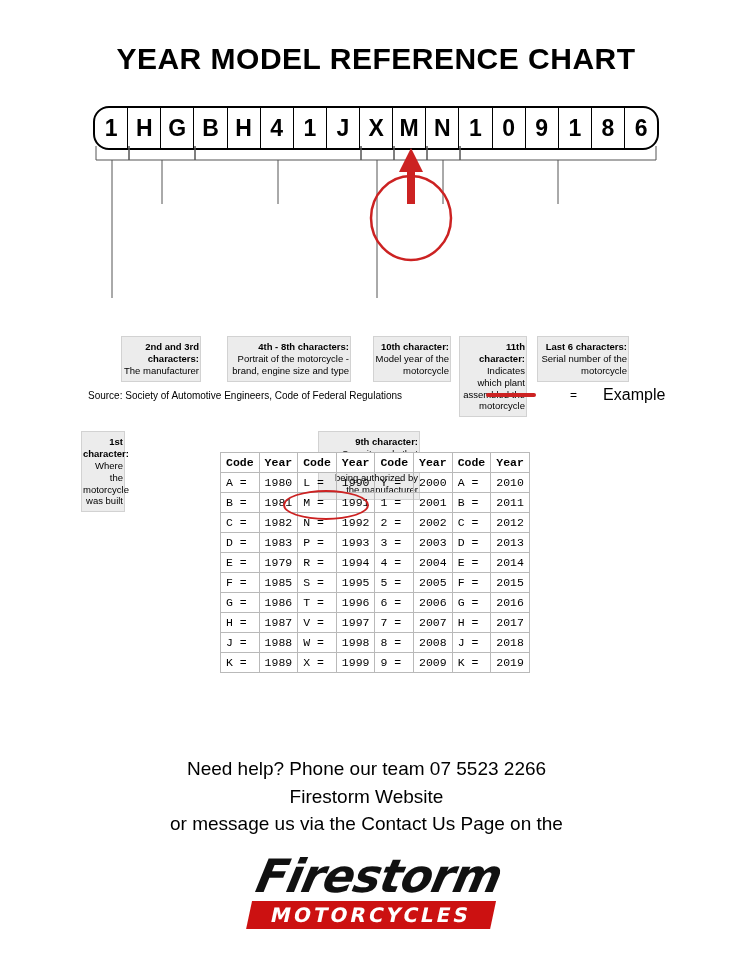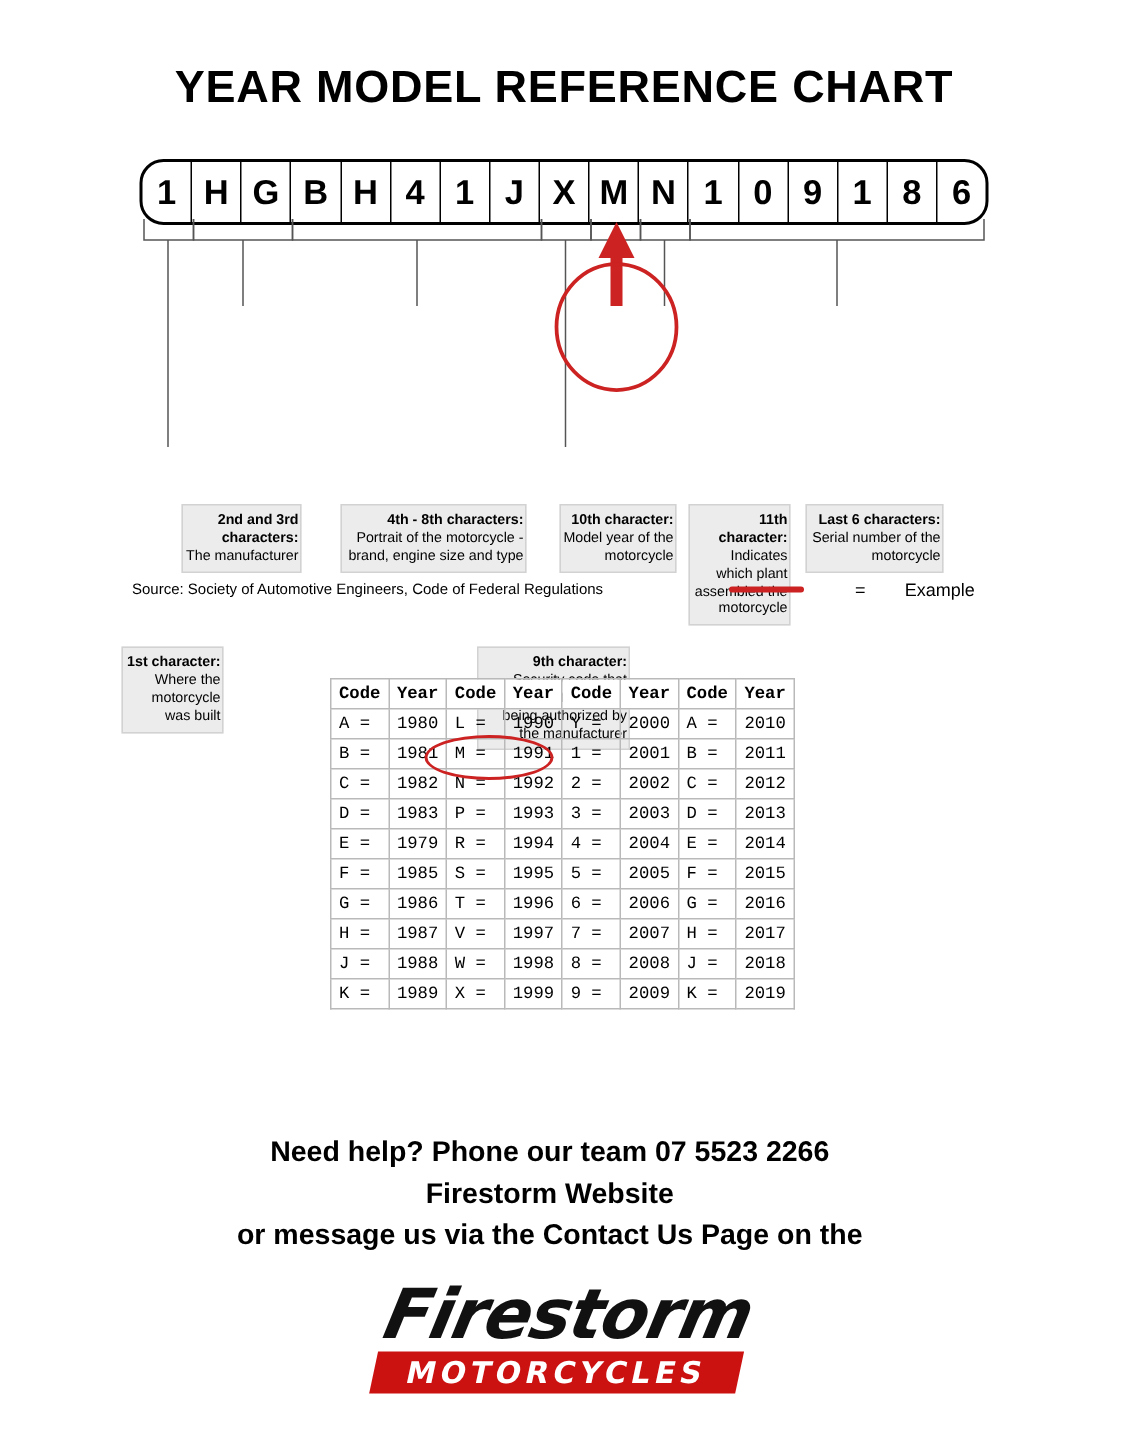--- a/index.html
+++ b/index.html
@@ -84,21 +84,21 @@
   }
   .source-text { white-space: nowrap; }
   .example-dash {
     width: 50px;
     height: 4px;
     background: #cc2222;
     border-radius: 2px;
     margin-left: 84px;
   }
   .example-eq { margin-left: 34px; font-size: 12px; }
-  .example-label { margin-left: 26px; font-size: 12px; }
+  .example-label { margin-left: 26px; font-size: 16px; }
 
   
   .table-wrap {
     position: absolute;
     left: 220px;
     top: 452px;
   }
   table.codes {
     border-collapse: collapse;
     font-size: 11.5px;
@@ -132,21 +132,21 @@
   }
 
   
   .footer {
     position: absolute;
     left: 0;
     top: 755px;
     width: 733px;
     text-align: center;
     font-size: 19px;
-    font-weight: bold;
+    font-weight: normal;
     line-height: 1.45;
   }
 
   
   .logo {
     position: absolute;
     left: 0;
     top: 855px;
     width: 752px;
     text-align: center;
@@ -228,21 +228,21 @@
     </g>
 
     <g>
       <rect x="314" y="22" width="8" height="36" fill="#cc2222"></rect>
       <polygon points="318,2 330,26 306,26" fill="#cc2222"></polygon>
     </g>
 
     <ellipse cx="318" cy="72" rx="40" ry="42" fill="none" stroke="#cc2222" stroke-width="2.5"></ellipse>
   </svg>
 
-  <div class="note" style="left:-12px; top:325px; width:68px;">
+  <div class="note" style="left:-12px; top:325px; width:44px;">
     <b>1st character:</b><br>
     <span>Where the motorcycle was built</span>
   </div>
 
   <div class="note" style="left:28px; top:230px; width:80px;">
     <b>2nd and 3rd characters:</b><br>
     <span>The manufacturer</span>
   </div>
 
   <div class="note" style="left:134px; top:230px; width:124px;">

